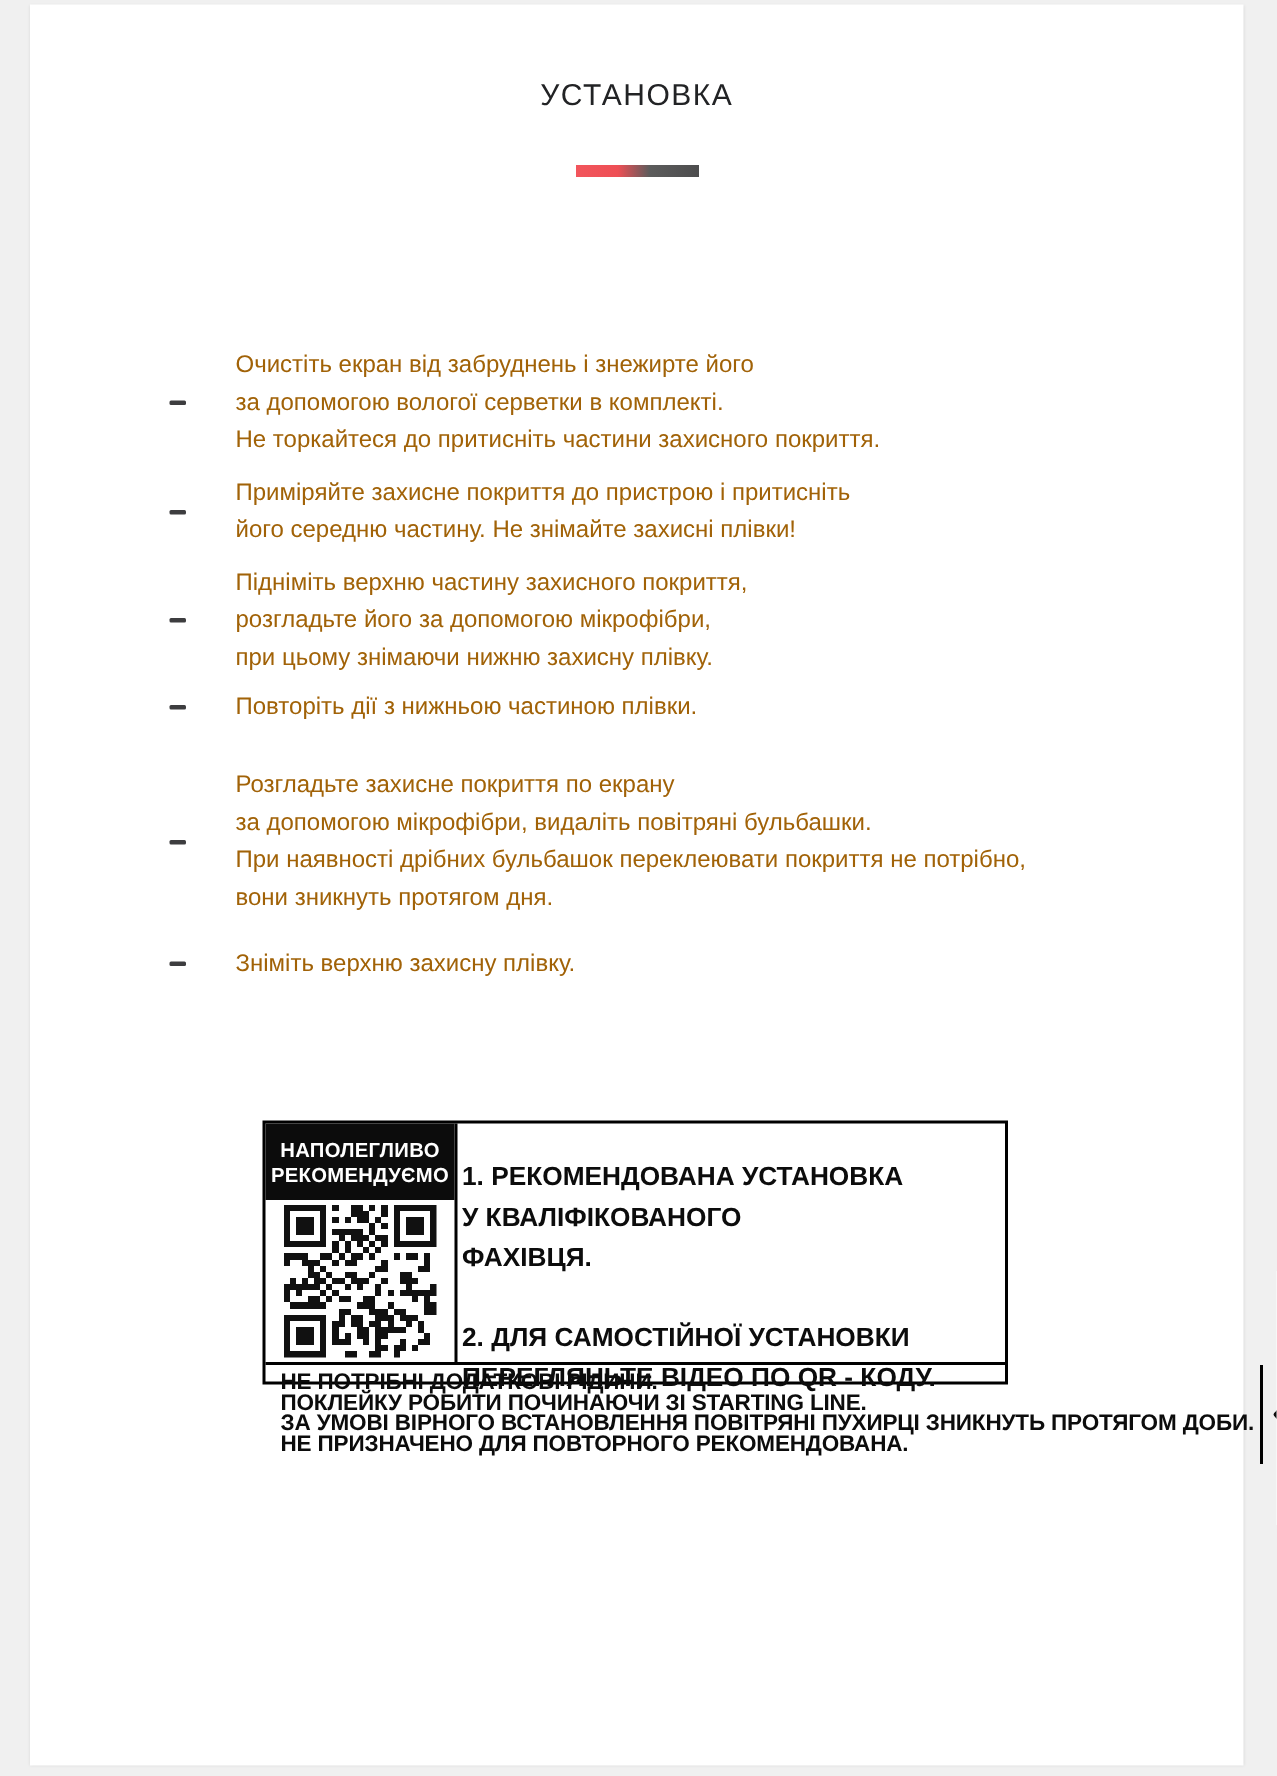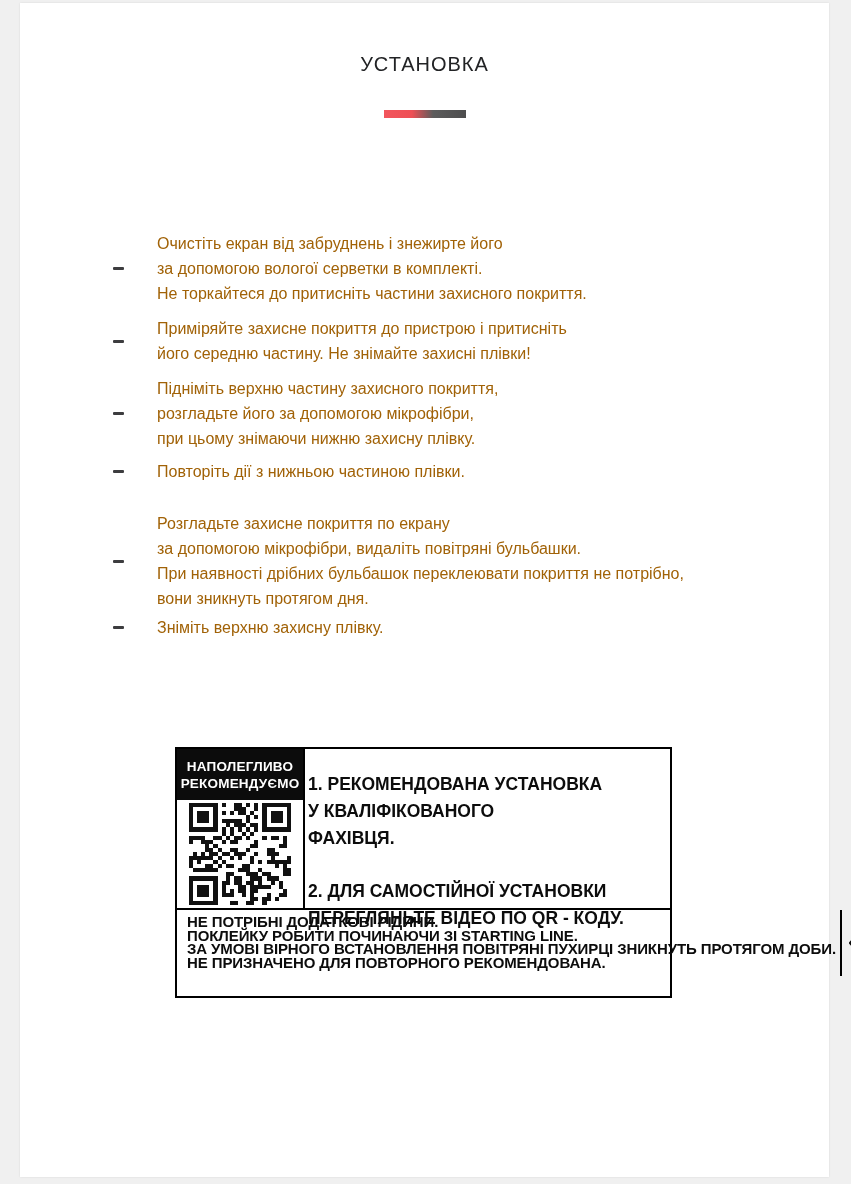--- a/index.html
+++ b/index.html
@@ -33,38 +33,38 @@
     background:linear-gradient(90deg,#f2555c 0%,#ee4f55 34%,#5c5c5c 60%,#4d4d4e 100%);
   }
   
   .steps{
     position:absolute;left:93px;top:228px;width:660px;
   }
   .step{display:flex;align-items:center;}
   .step + .step{margin-top:10px;}
   .step:nth-child(4){margin-top:8px;}
   .step:nth-child(5){margin-top:27px;}
-  .step:nth-child(6){margin-top:4px;}
+  .step:nth-child(6){margin-top:19px;}
   .dash{
     flex:0 0 44px;
     display:flex;align-items:center;
   }
   .dash i{
     display:block;width:11px;height:3px;border-radius:1px;
     background:#3d3d3f;
   }
   .lines{
     color:#a16207;
     font-size:16px;line-height:25px;
     white-space:nowrap;
   }
   
   .recbox{
     position:absolute;left:155px;top:744px;
-    width:497px;height:251px;
+    width:497px;height:176px;
     box-sizing:border-box;
     border:2px solid #000;
     background:#fff;
   }
   .recbox-top{
     display:flex;height:161px;
     border-bottom:2px solid #000;
     box-sizing:border-box;
   }
   .recbox-left{

